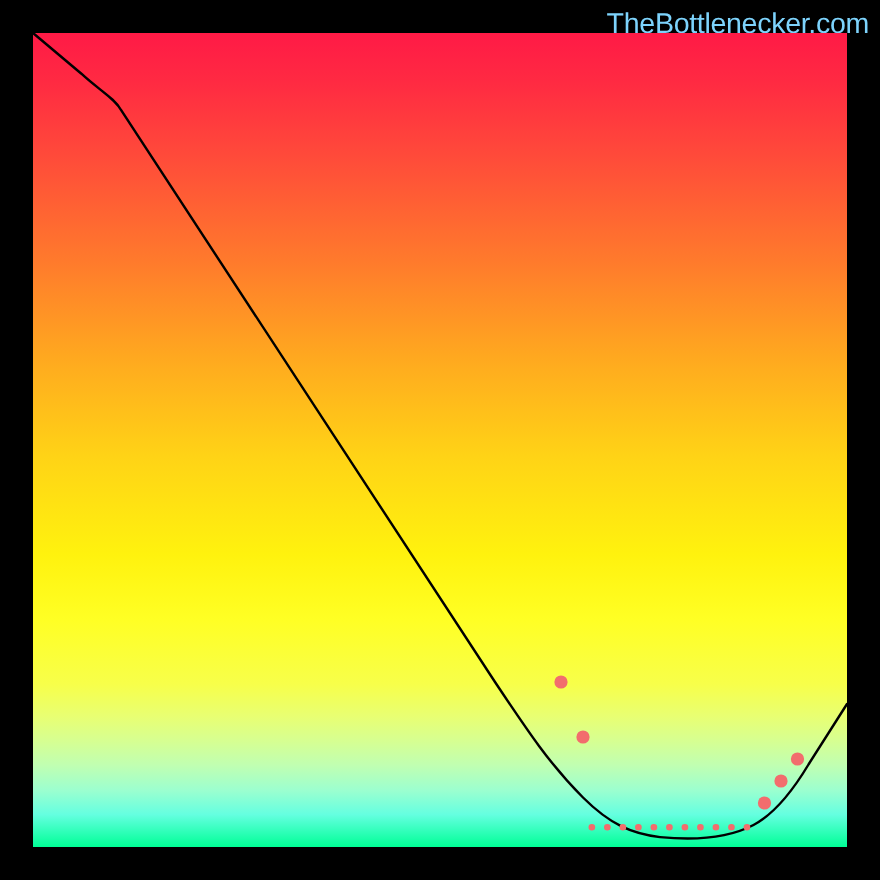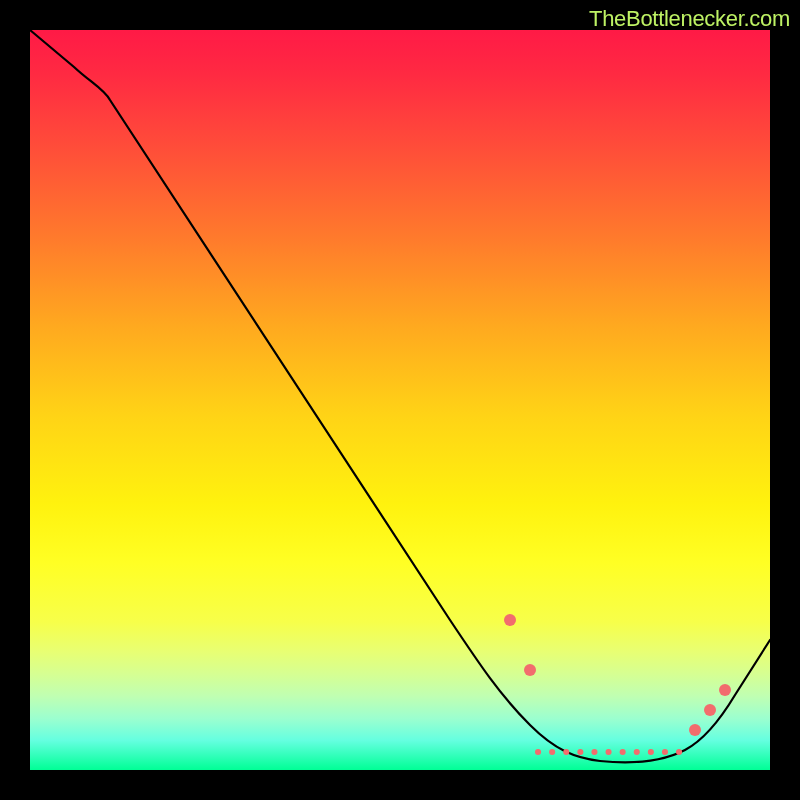--- a/index.html
+++ b/index.html
@@ -14,22 +14,22 @@
   .outer {
     width: 800px;
     height: 800px;
     background: #000;
     position: relative;
   }
   .source-label {
     position: absolute;
     top: 6px;
     right: 10px;
-    font-size: 22px;
-    color: #bef264;
+    font-size: 26px;
+    color: #7dd3fc;
     font-weight: 400;
     letter-spacing: -0.3px;
   }
   .plot-area {
     position: absolute;
     left: 30px;
     top: 30px;
     width: 740px;
     height: 740px;
     background: linear-gradient(to bottom,

